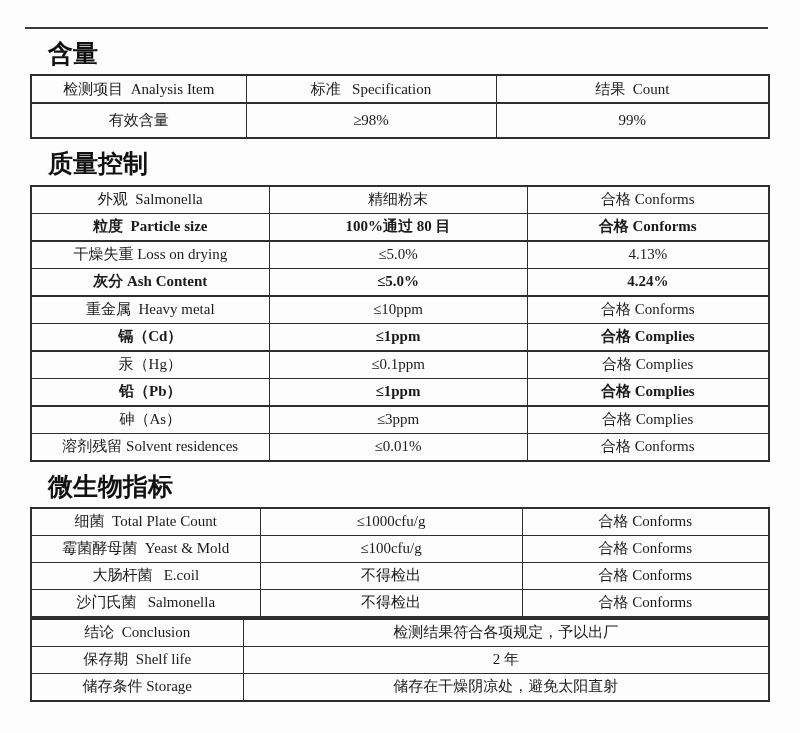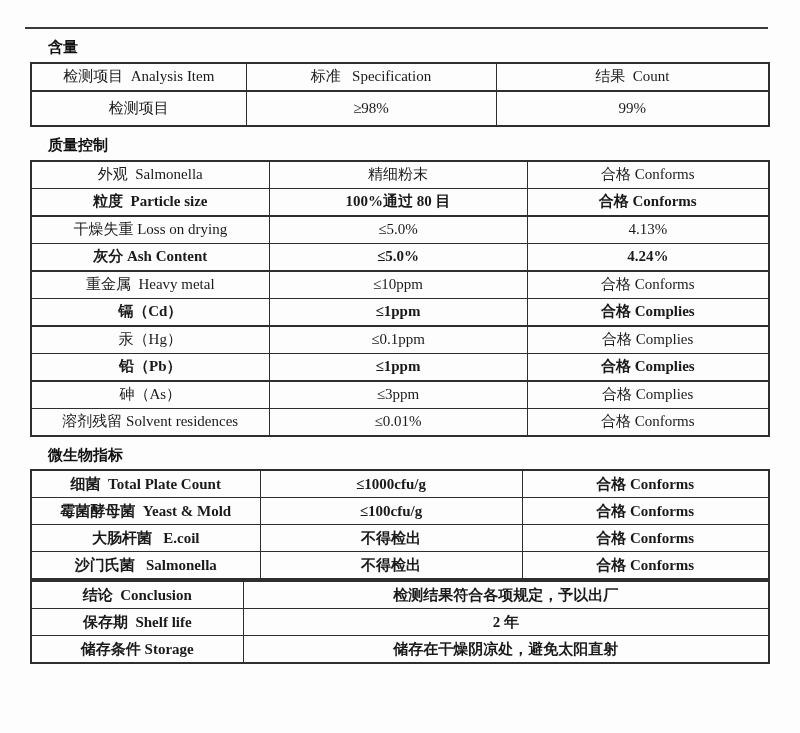--- a/index.html
+++ b/index.html
@@ -16,21 +16,21 @@
     font-family: "Liberation Serif", "DejaVu Serif", serif;
     color: #1a1a1a;
   }
   .top-rule {
     margin: 27px 0 0 25px;
     width: 743px;
     height: 0;
     border-top: 2px solid #3a3a3a;
   }
   h2.sec {
-    font-size: 15px;
+    font-size: 25px;
     font-weight: bold;
     color: #111111;
     line-height: 1.25;
     margin: 9px 0 5px 48px;
   }
   table.coa {
     border-collapse: collapse;
     table-layout: fixed;
     margin-left: 30px;
     width: 738px;
@@ -46,21 +46,21 @@
     white-space: pre;
     overflow: hidden;
   }
   
   .t1 td { height: 31px; }
   .t1 tr:nth-child(2) td { height: 33px; }
   .t1 tr.hdr td { border-bottom-width: 2px; }
   
   tr.hb td { border-bottom-width: 2px; font-weight: bold; }
   
-  .t3 td, .t4 td { border-bottom-width: 2px; font-weight: bold; }
+  .t3 td, .t4 td { border-bottom-width: 2px; }
   
   .t1 .ca { width: 215px; } .t1 .cb { width: 250px; } .t1 .cc { width: 273px; }
   .t2 .ca { width: 238px; } .t2 .cb { width: 258px; } .t2 .cc { width: 242px; }
   .t3 .ca { width: 229px; } .t3 .cb { width: 262px; } .t3 .cc { width: 247px; }
   .t4 .ca { width: 212px; } .t4 .cb { width: 526px; }
 </style>
 </head>
 <body>
 
 <div class="page">
@@ -74,21 +74,21 @@
         <col class="cb">
         <col class="cc">
       </colgroup>
     <tbody>
       <tr class="hdr">
         <td>检测项目  Analysis Item</td>
         <td>标准   Specification</td>
         <td>结果  Count</td>
       </tr>
       <tr>
-        <td>检测项目</td>
+        <td>有效含量</td>
         <td>≥98%</td>
         <td>99%</td>
       </tr>
     </tbody>
   </table>
 
   <h2 class="sec">质量控制</h2>
   <table class="coa t2">
     <colgroup>
         <col class="ca">

